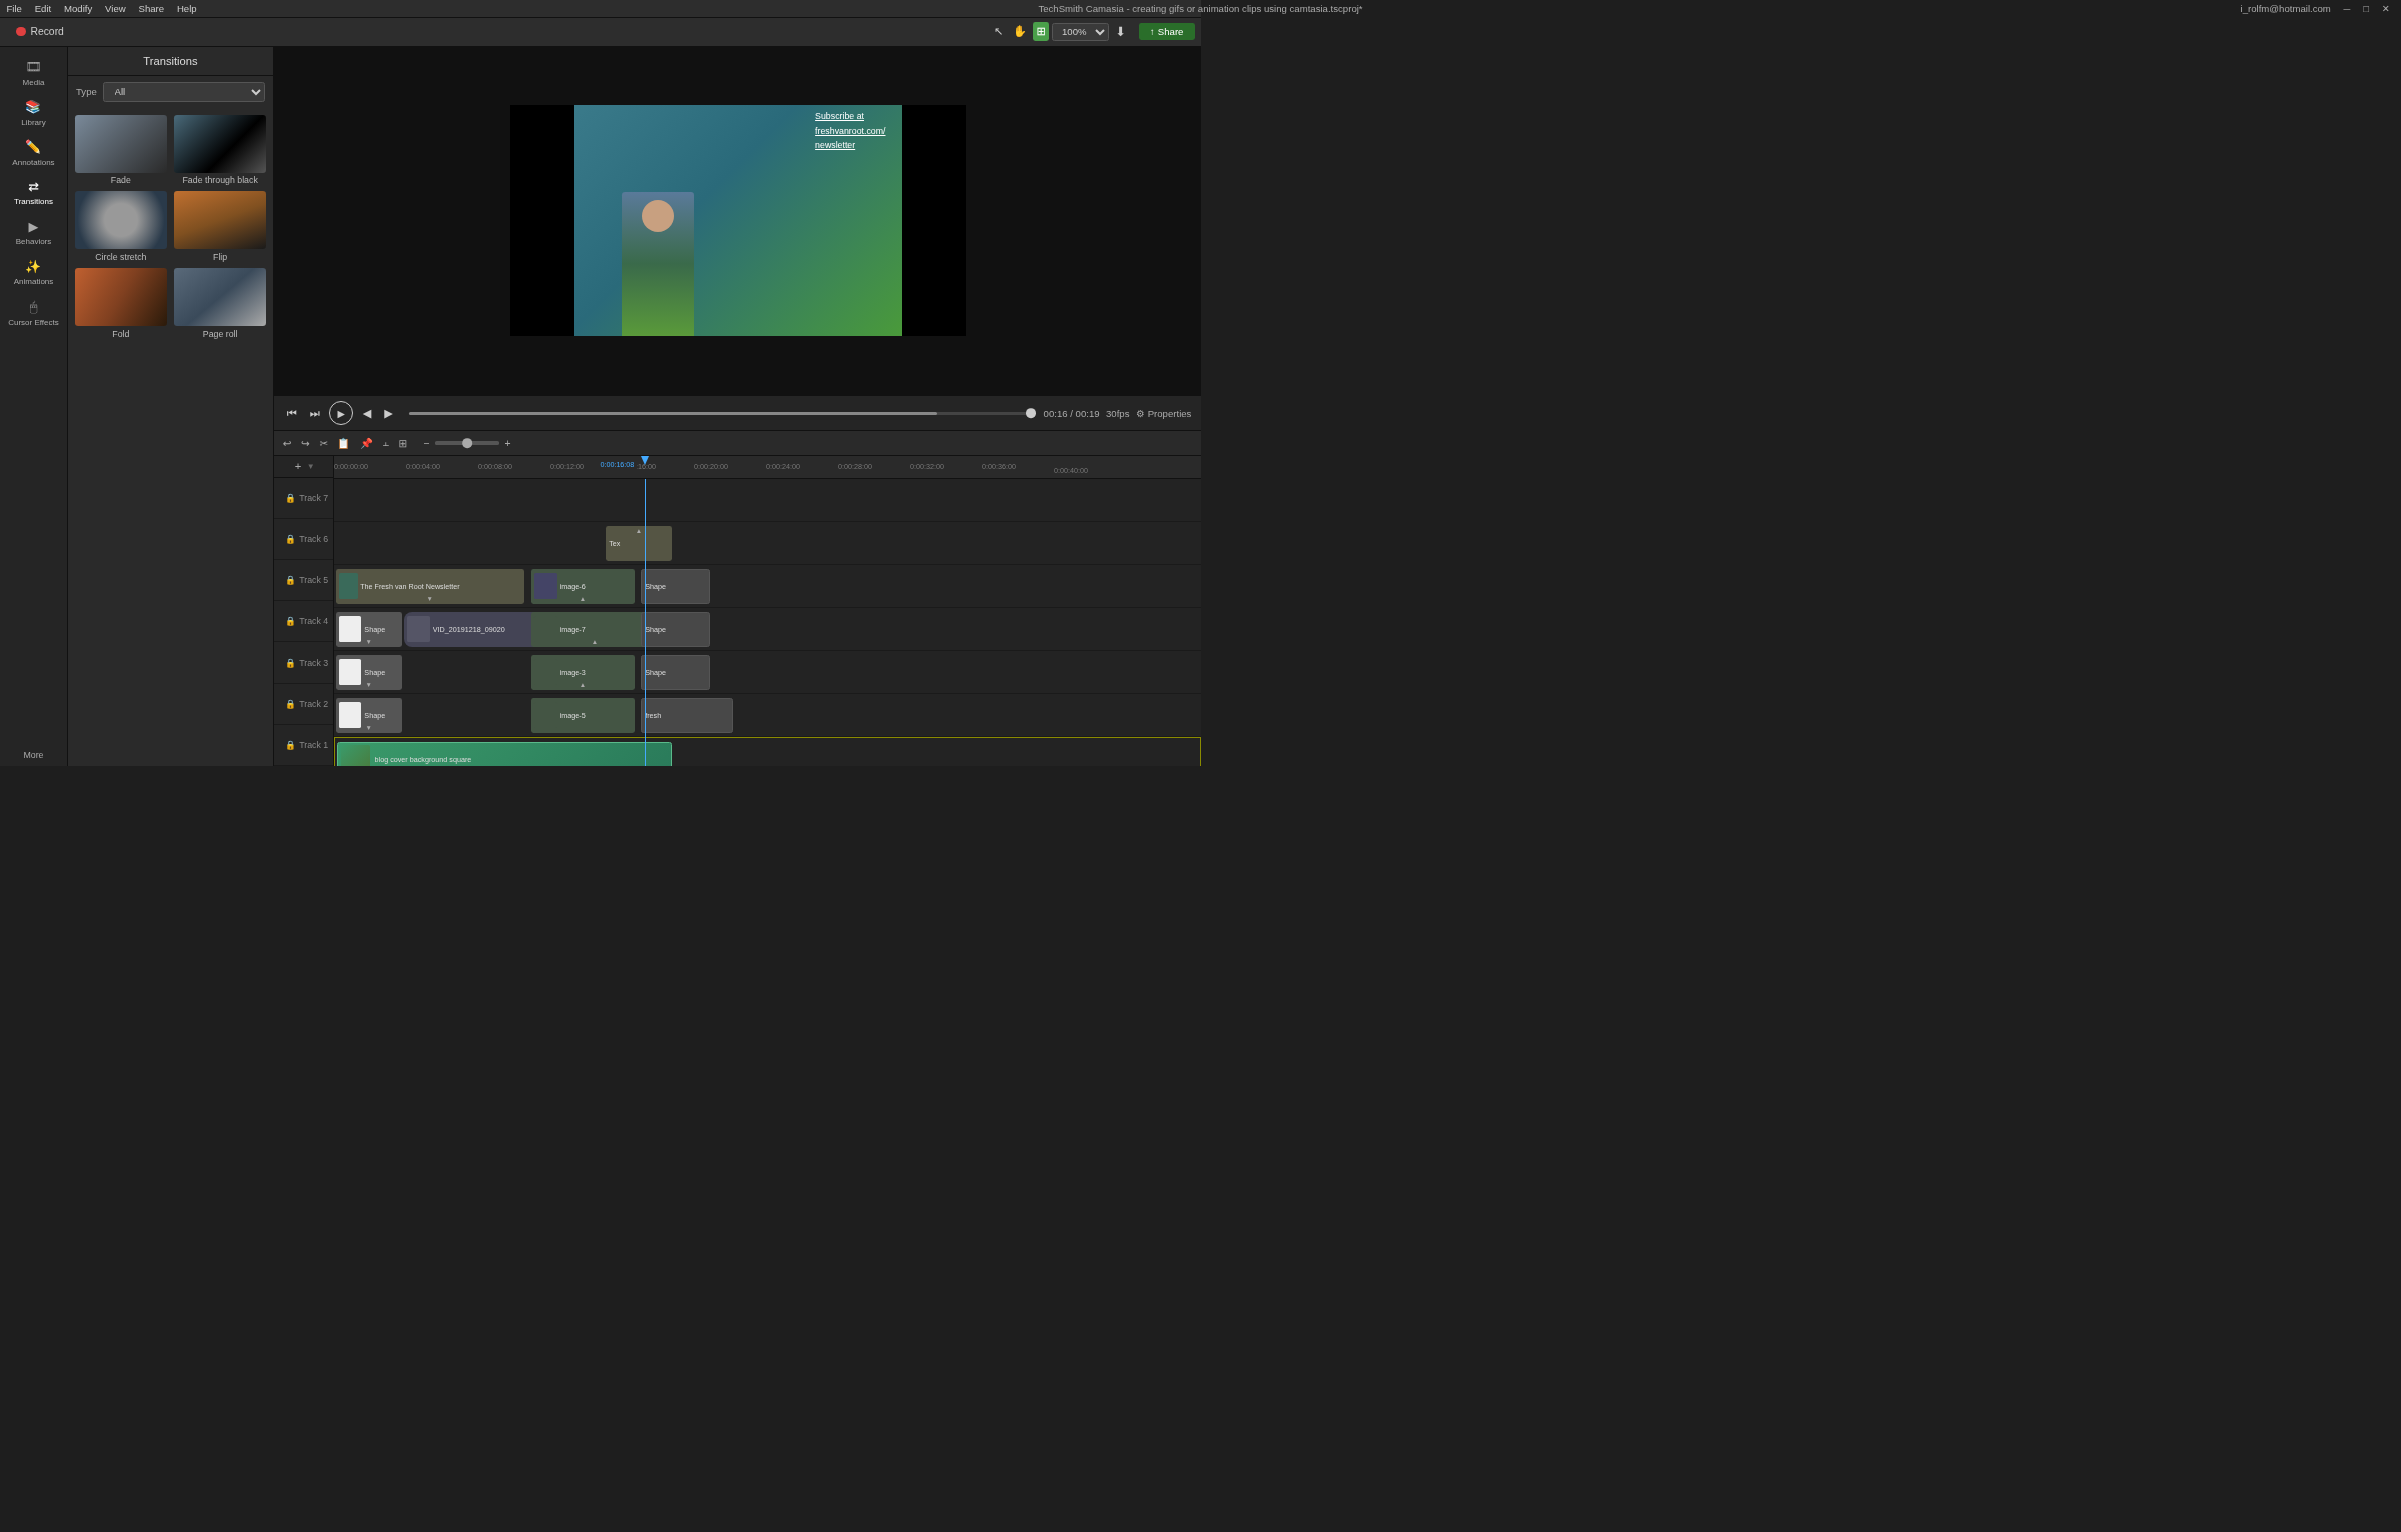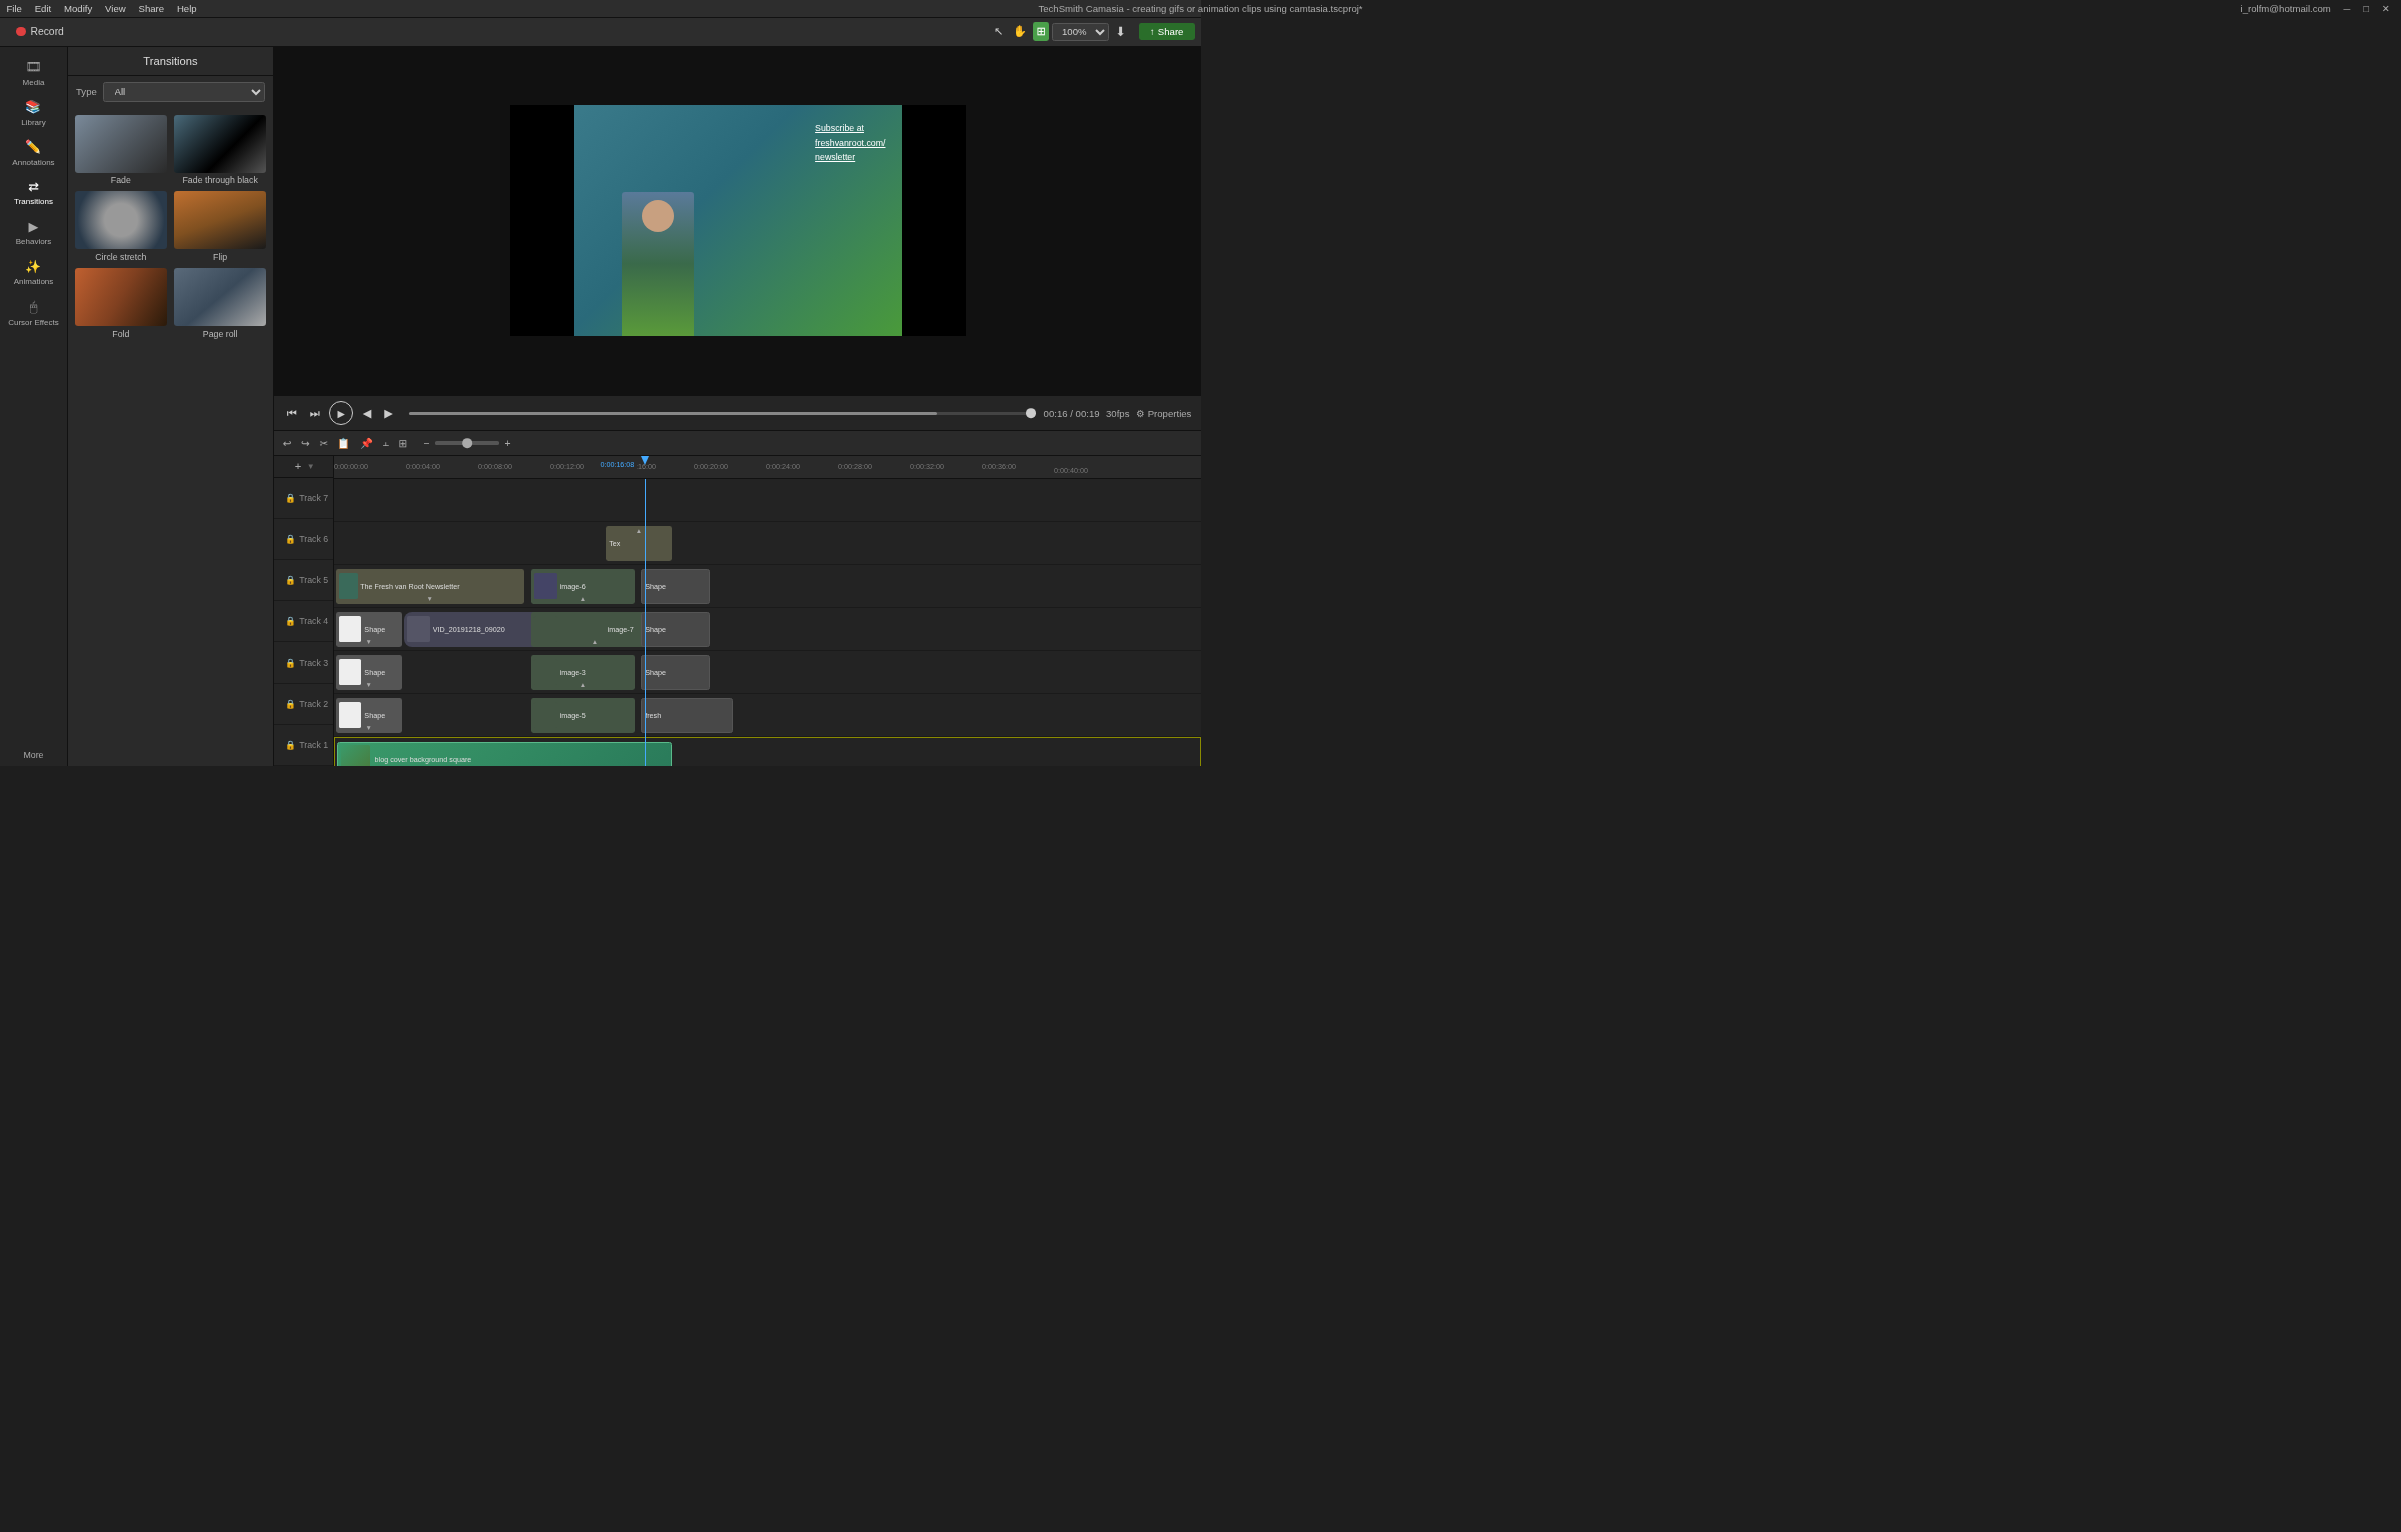--- a/index.html
+++ b/index.html
@@ -208,21 +208,21 @@
     </div>
   </div>
 
   <div style="flex:1; display:flex; flex-direction:column;">
 
     <div class="preview-area">
       <div class="preview-canvas">
         <div class="preview-image">
           <div class="preview-left"></div>
           <div class="preview-center">
-            <div style="position:absolute; top:16px; right:16px; color:#fff; font-size:8.8px; line-height:1.6;">
+            <div style="position:absolute; top:4px; right:16px; color:#fff; font-size:8.8px; line-height:1.6;">
               <u>Subscribe at<br>freshvanroot.com/<br>newsletter</u>
             </div>
 
             <div style="position:absolute; bottom:0; left:48px; width:72px; height:144px; background: linear-gradient(to bottom, #5a7a9a 0%, #3a6a4a 50%, #5a9a3a 100%); border-radius:3.2px 3.2px 0 0; overflow:hidden;">
               <div style="width:32px; height:32px; border-radius:50%; background:#c8a080; margin: 8px auto 0;"></div>
             </div>
           </div>
           <div class="preview-right"></div>
         </div>
       </div>
@@ -365,21 +365,21 @@
               <div class="track-content" style="position:relative;">
                 <div class="clip clip-shape" style="left:1.6px; width:66px;">
                   <div class="clip-inner-thumb" style="background:#eee; width:22.4px; height:25.6px;"></div>
                   <span class="clip-label">Shape</span>
                   <span class="clip-arrow">▼</span>
                 </div>
                 <div class="clip clip-vid" style="left:70px; width:139px;border-radius:8px;">
                   <div class="clip-inner-thumb" style="background:#556; width:22.4px; height:25.6px;"></div>
                   <span class="clip-label">VID_20191218_09020</span>
                 </div>
-                <div class="clip clip-image" style="left:197px; width:128px;gap:48px;">
+                <div class="clip clip-image" style="left:197px; width:128px;">
                   <div class="clip-inner-thumb" style="background:#454; width:22.4px; height:25.6px;"></div>
                   <span class="clip-label">image-7</span>
                   <span class="clip-arrow">▲</span>
                 </div>
                 <div class="clip clip-gray" style="left:307px; width:69px;">
                   <span class="clip-label">Shape</span>
                 </div>
               </div>
             </div>
 

